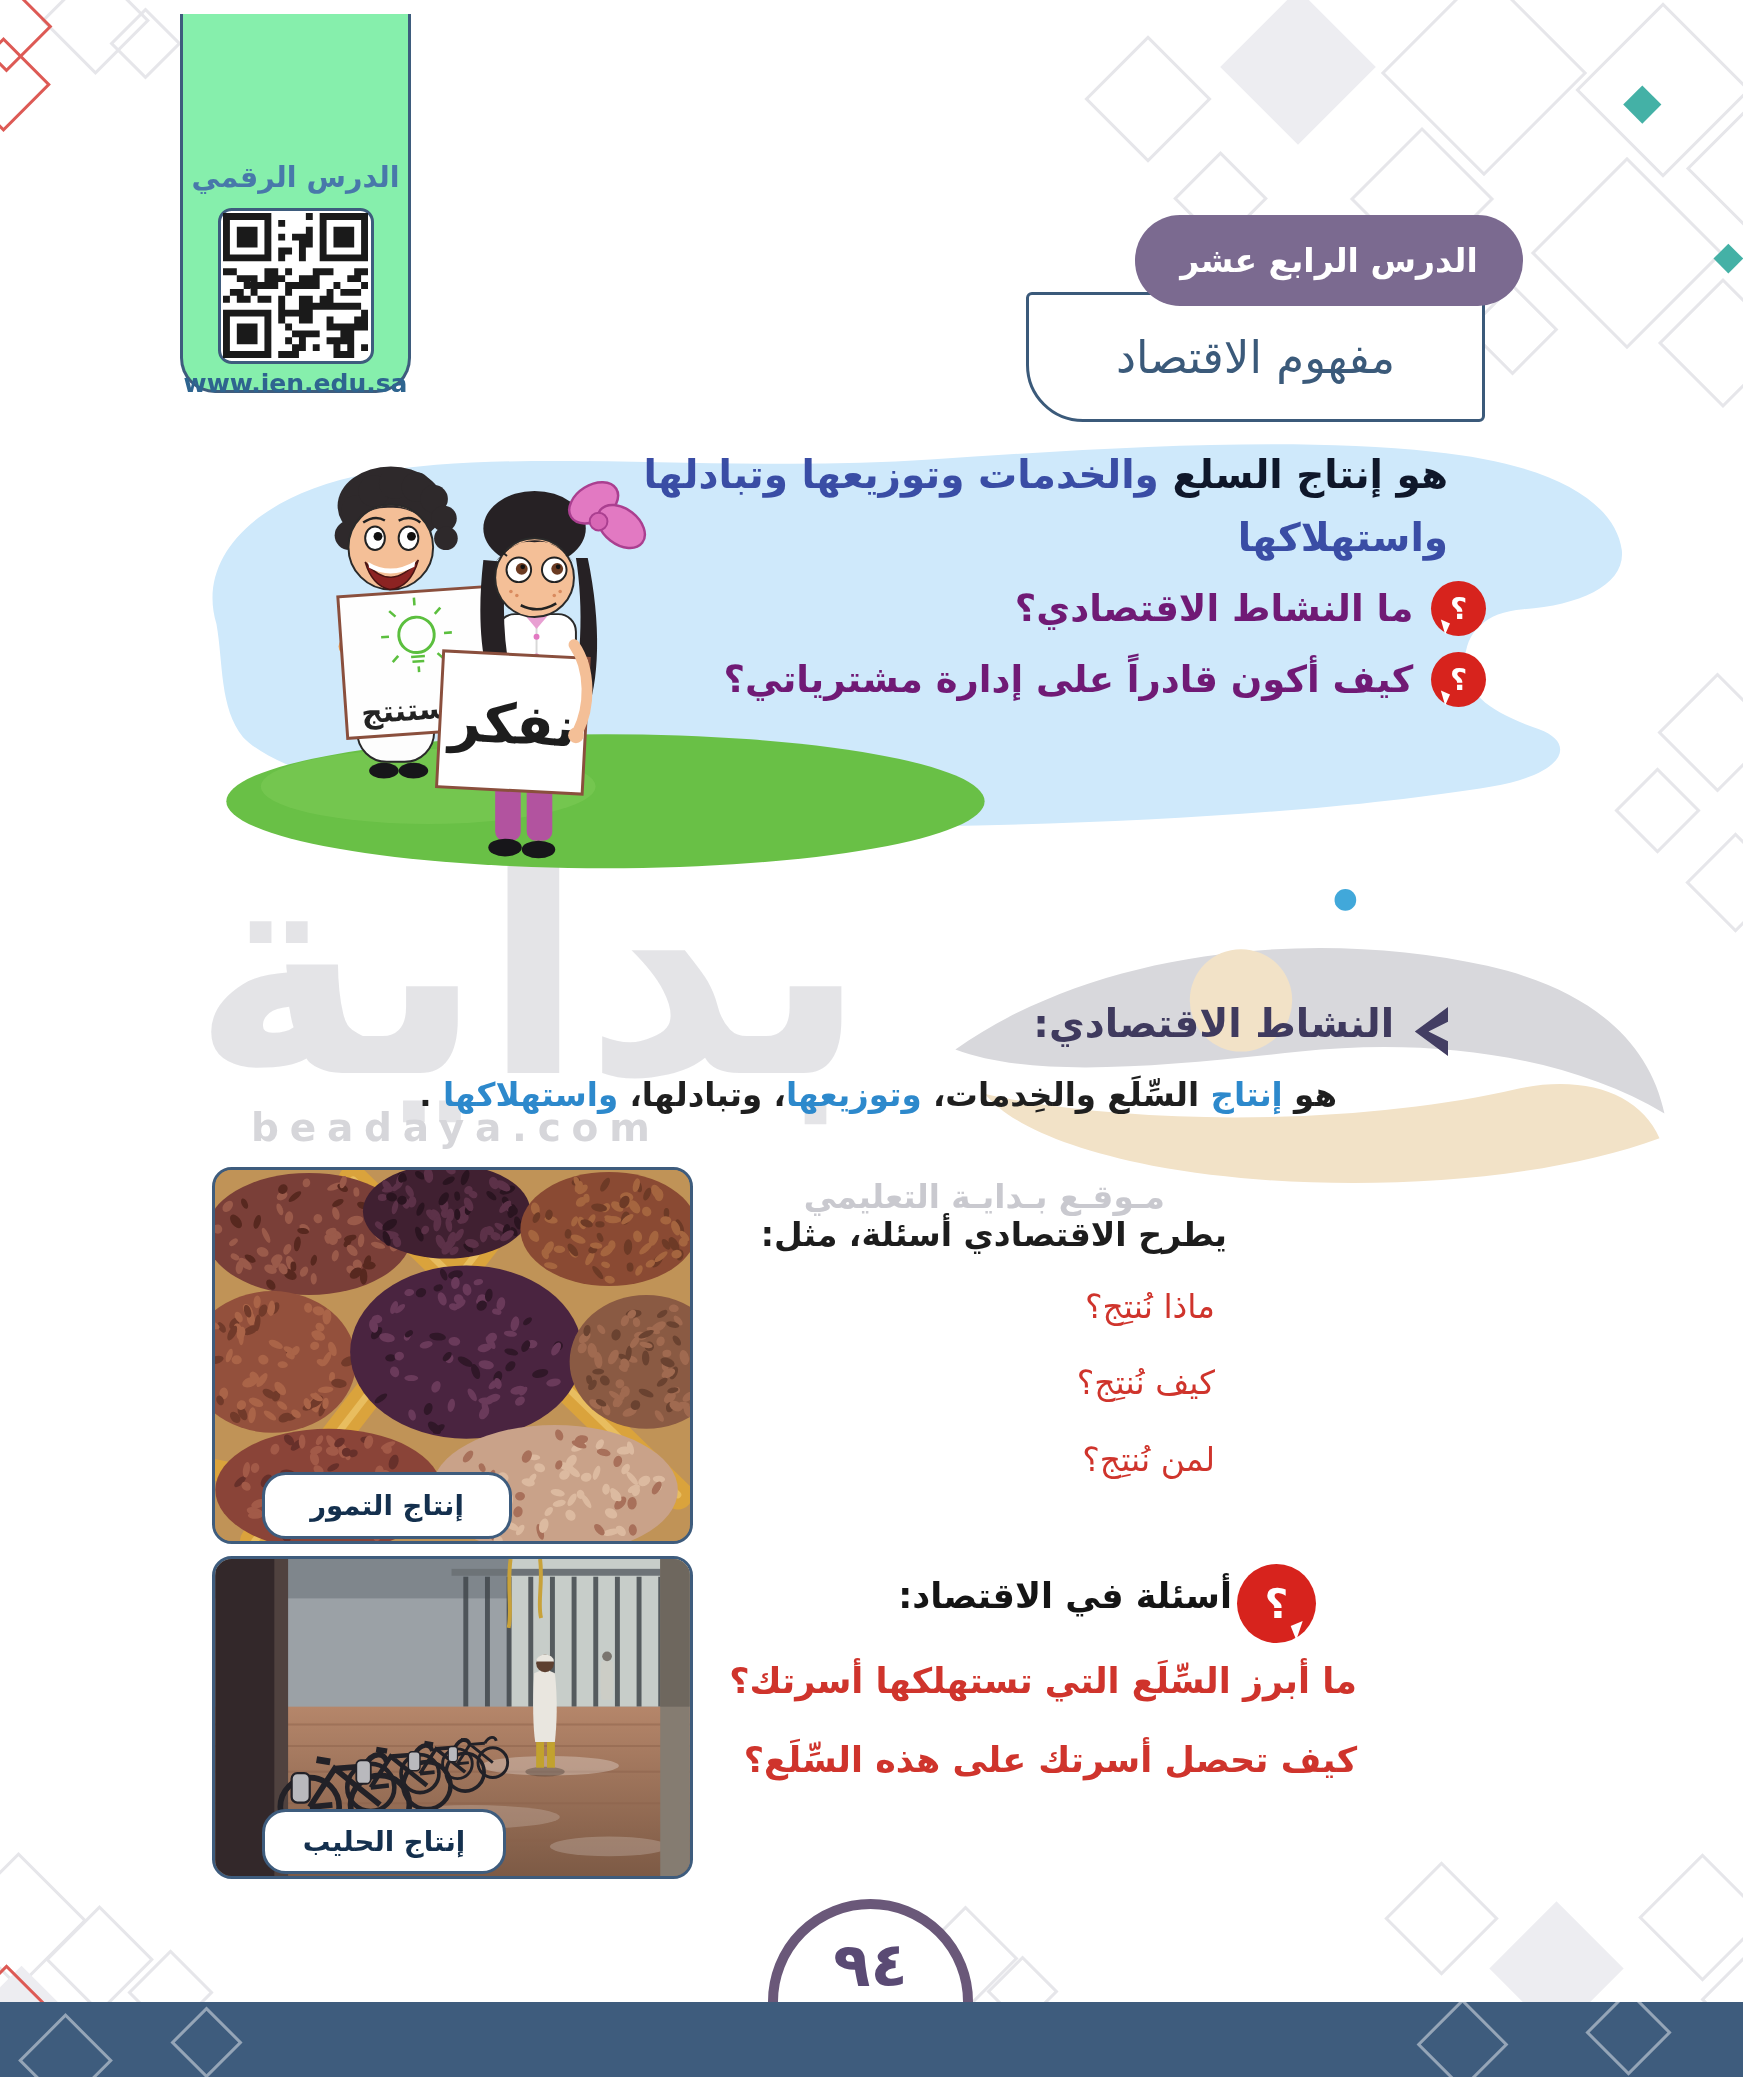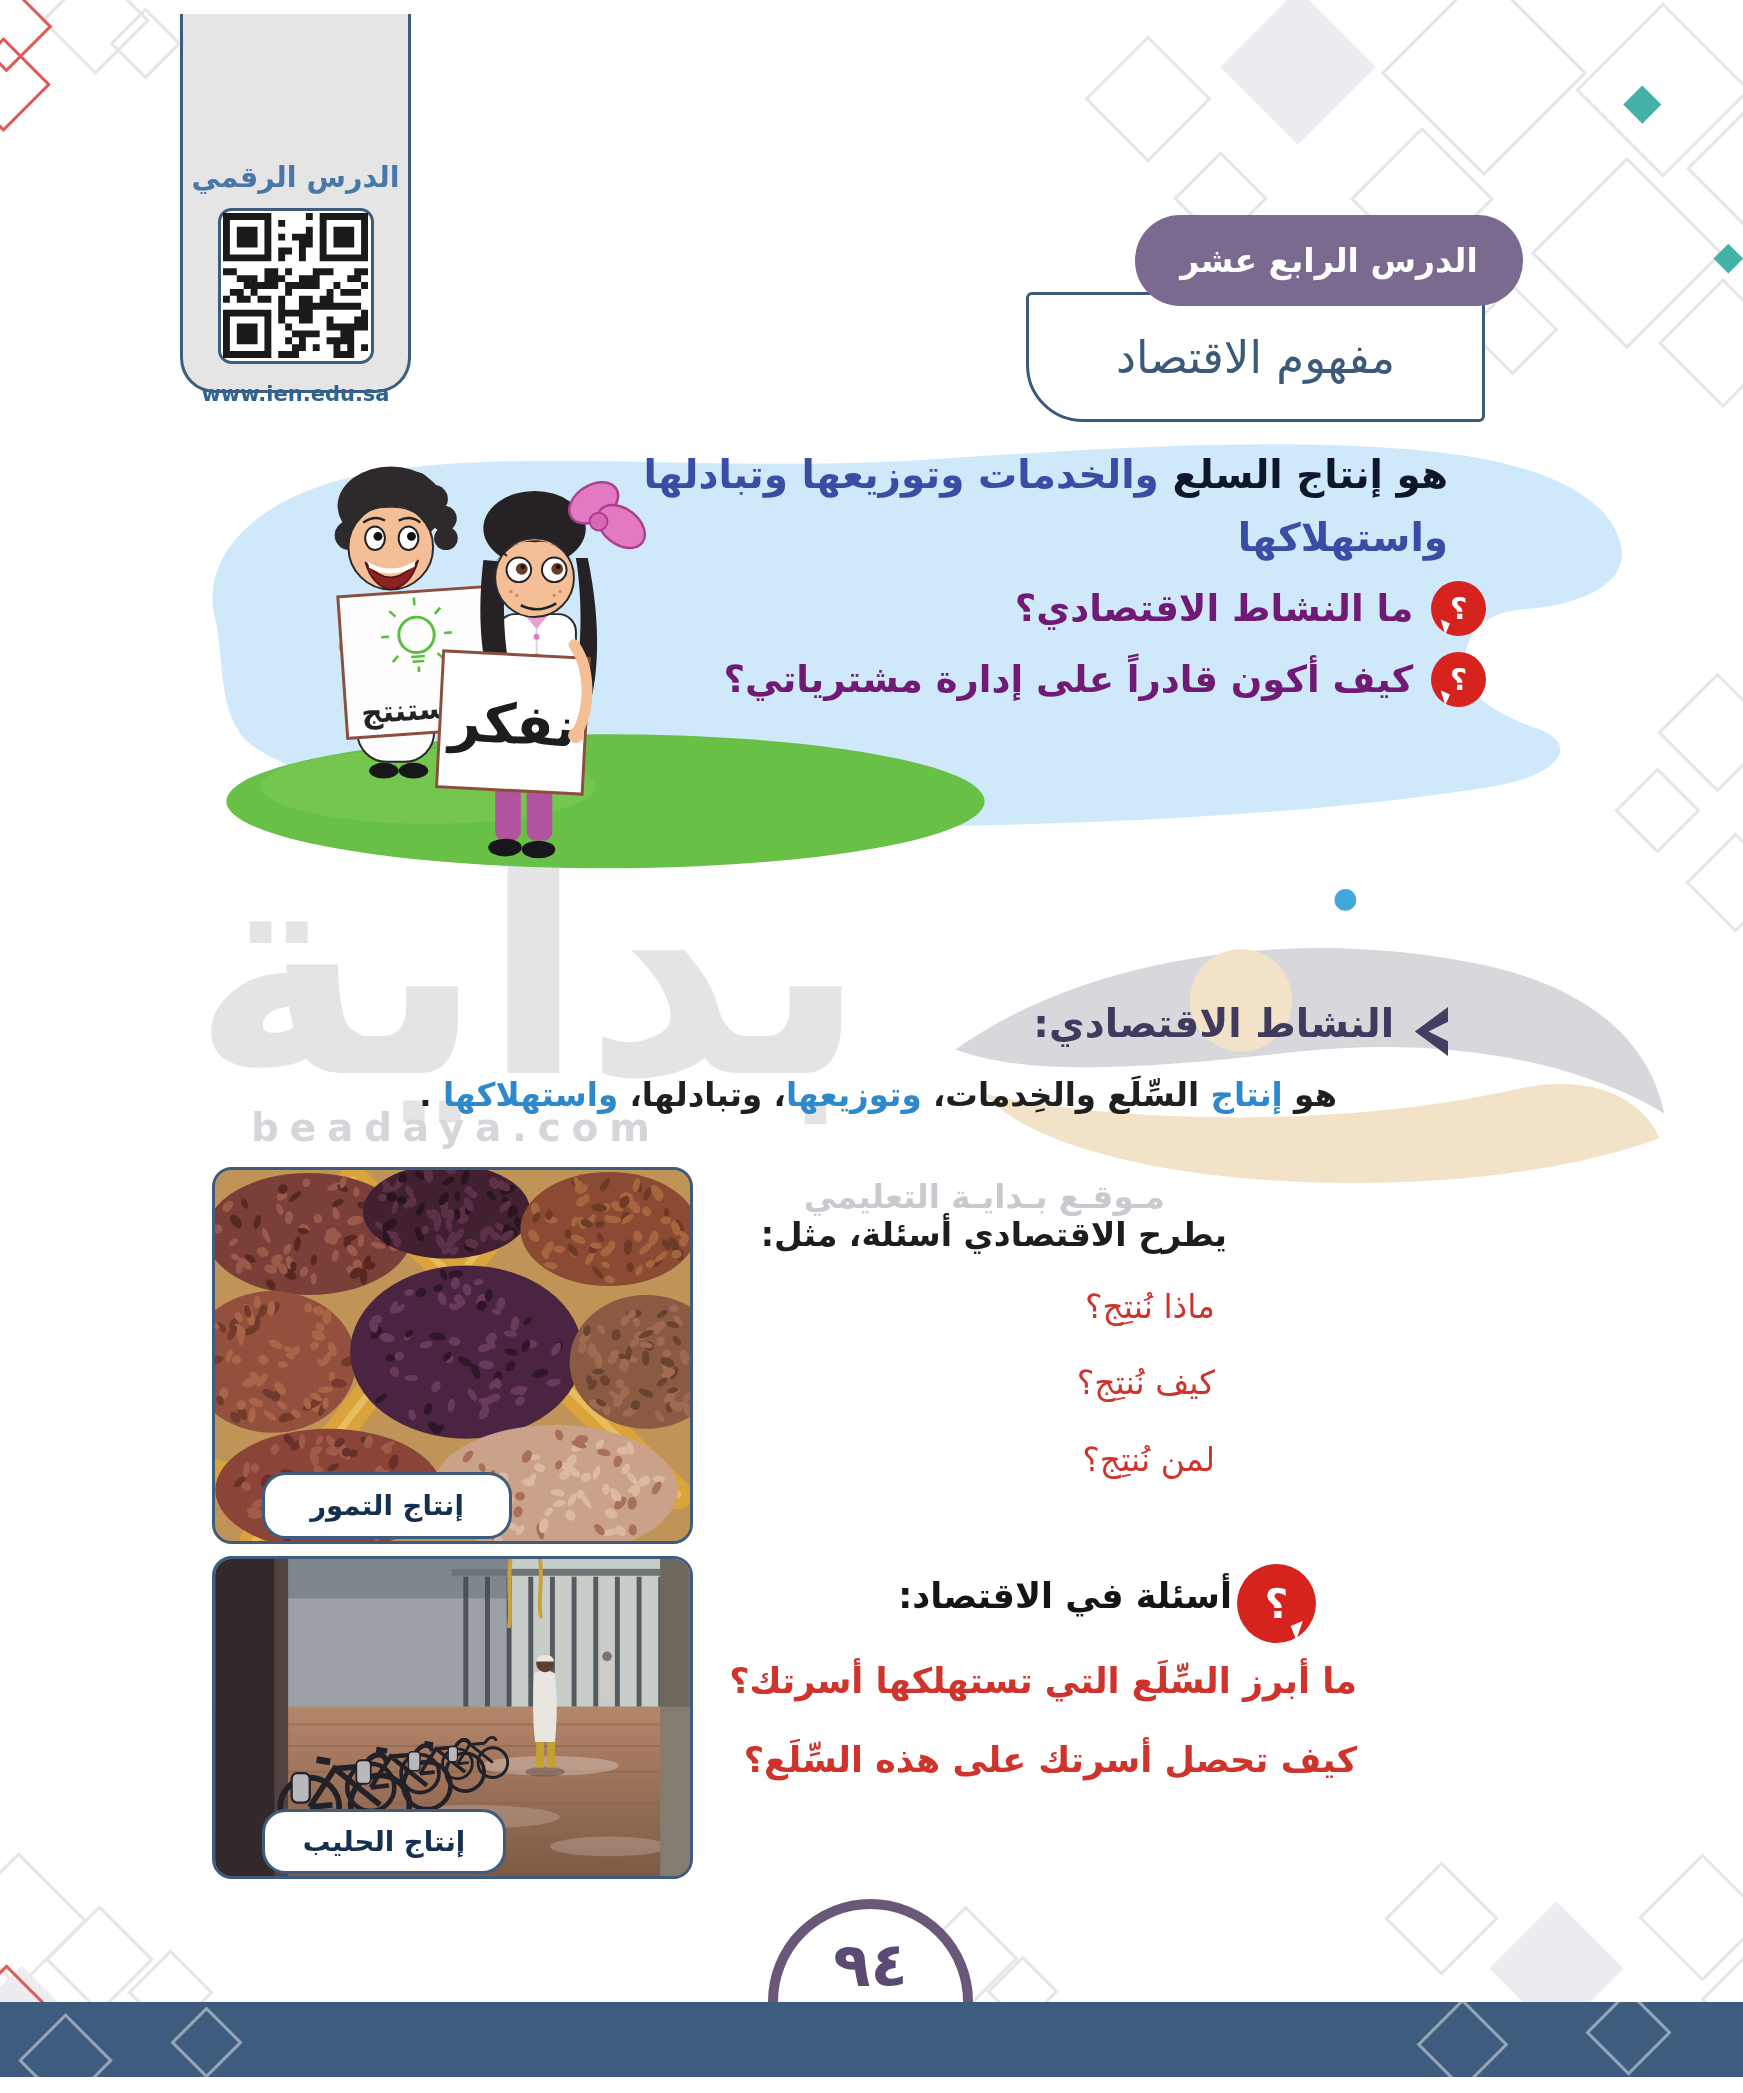--- a/index.html
+++ b/index.html
@@ -9,25 +9,25 @@
   .rtl{direction:rtl;text-align:right;}
 
   
   .dia{position:absolute;transform:rotate(45deg);z-index:0;}
   .dG{border:3px solid #e6e6ea;} .dF{background:#ededf1;}
   .dT{background:#44b1a6;} .dR{border:3px solid #dd5a55;}
   .dW{border:3px solid rgba(255,255,255,.45);z-index:5;}
 
   
   .qr-tab{left:180px;top:13.8px;width:225px;height:376px;border:3px solid #3e5c7d;border-top:none;
-          border-radius:0 0 35px 35px;z-index:6;background:#e5e5e5;text-align:center;}
+          border-radius:0 0 35px 35px;z-index:6;background:#86efac;text-align:center;}
   .qr-label{margin-top:146px;font-size:28.6px;font-weight:bold;color:#4878aa;direction:rtl;}
   .qr-box{margin:13.8px auto 0;width:150px;height:150px;border:3.9px solid #3e5c7d;border-radius:13.8px;
           background:#fff;display:flex;align-items:center;justify-content:center;}
-  .qr-url{margin-top:18px;font-size:21px;font-weight:bold;color:#2e648f;letter-spacing:0px;}
+  .qr-url{margin-top:5px;font-size:25px;font-weight:bold;color:#2e648f;letter-spacing:0px;}
 
   
   .badge{left:1135px;top:215px;width:388px;height:91px;background:#7b6a90;border-radius:45px;
          z-index:7;display:flex;align-items:center;justify-content:center;color:#fff;
          font-size:33px;font-weight:bold;direction:rtl;}
   .title-box{left:1026px;top:292px;width:453px;height:124px;border:3.9px solid #3b5a7a;background:#fff;
          border-radius:5.9px 5.9px 5.9px 57px;z-index:6;display:flex;align-items:center;justify-content:center;}
   .title-text{font-size:45px;font-weight:normal;color:#3b5a7a;direction:rtl;}
 
   

